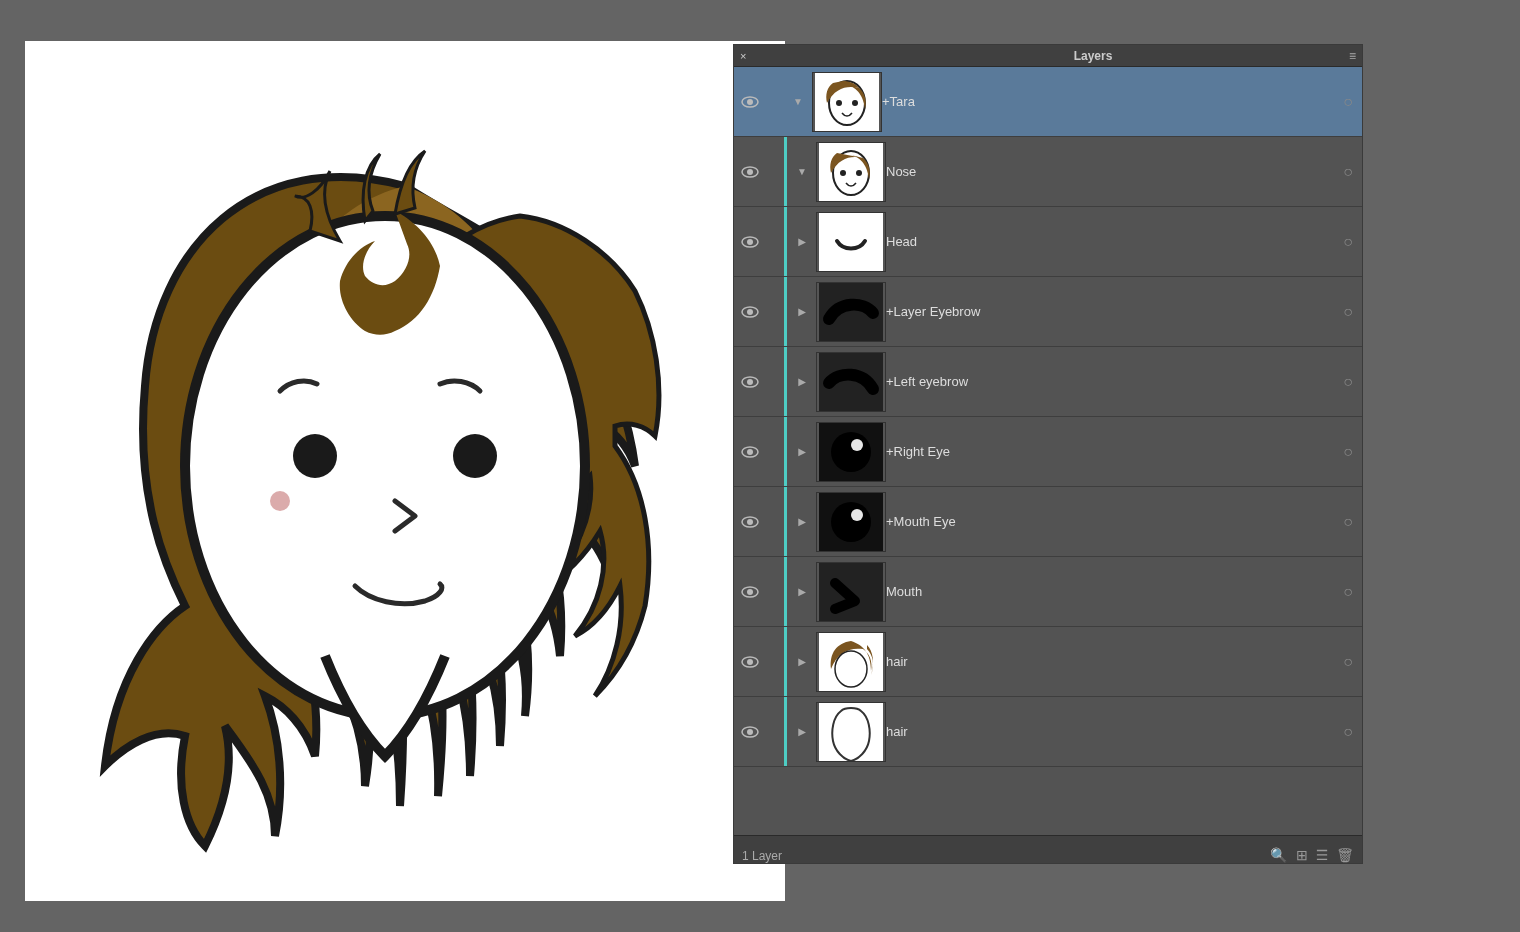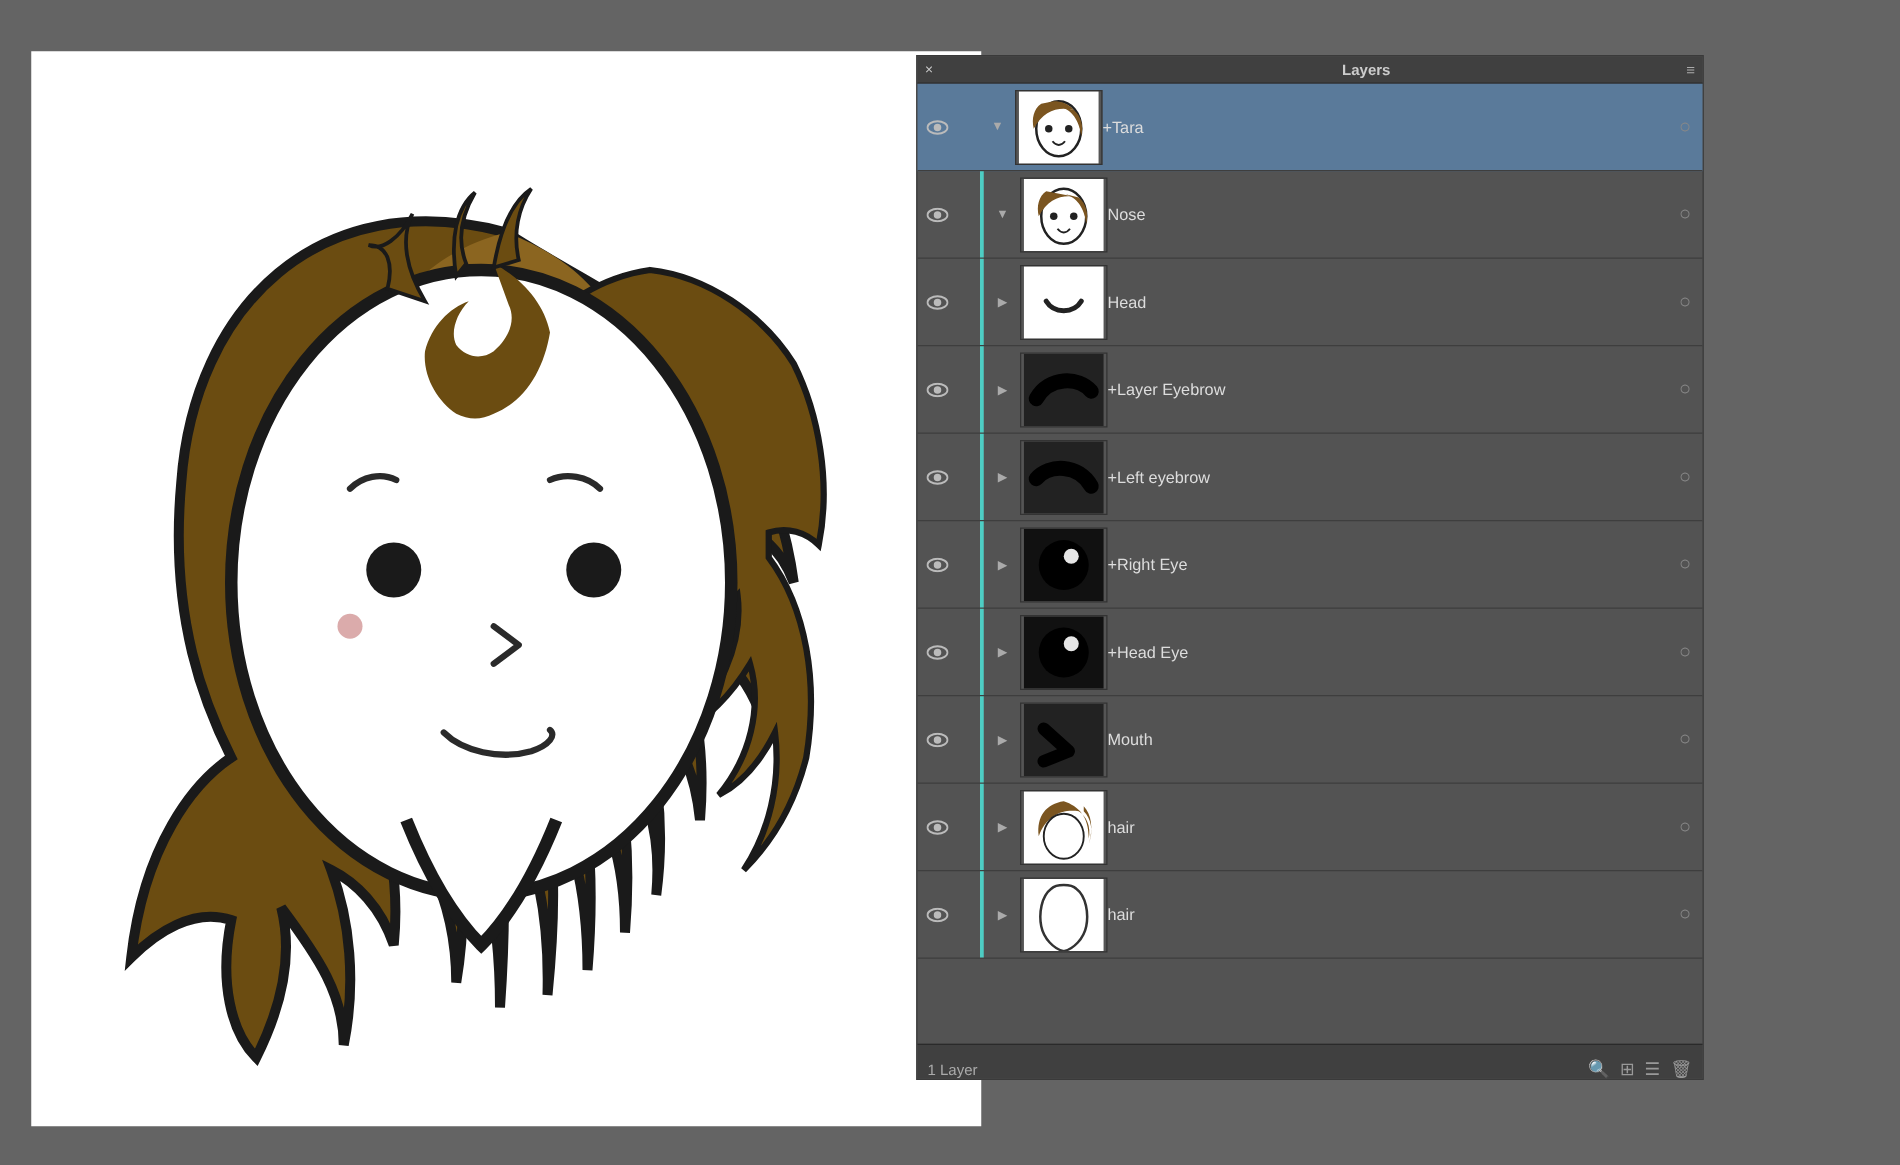--- a/index.html
+++ b/index.html
@@ -390,21 +390,21 @@
       <div class="teal-line"></div>
       <div style="width:22px;flex-shrink:0;"></div>
       <div class="expand-arrow">▶</div>
       <div class="thumb-container">
         <svg class="thumb-svg" viewBox="0 0 64 58">
           <rect width="64" height="58" fill="#111"></rect>
           <circle cx="32" cy="29" r="20" fill="#000"></circle>
           <circle cx="38" cy="22" r="6" fill="white" opacity="0.9"></circle>
         </svg>
       </div>
-      <div class="layer-name">+Head Eye</div>
+      <div class="layer-name">+Mouth Eye</div>
       <div class="circle-btn">○</div>
     </div>
 
     <div class="layer-row">
       <div class="eye-icon">
         <svg width="18" height="12" viewBox="0 0 18 12">
             <ellipse cx="9" cy="6" rx="8" ry="5" stroke="#bbb" stroke-width="1.5" fill="none"></ellipse>
             <circle cx="9" cy="6" r="3" fill="#bbb"></circle>
           </svg>
       </div>

